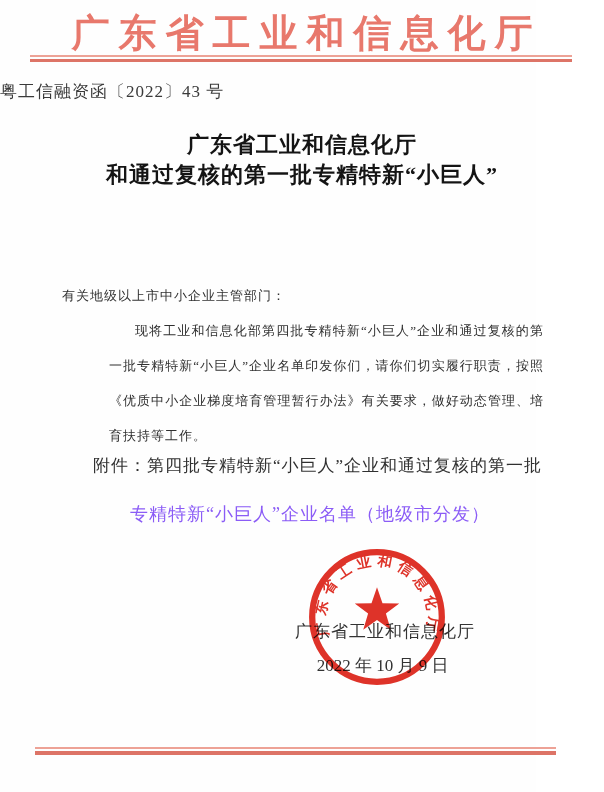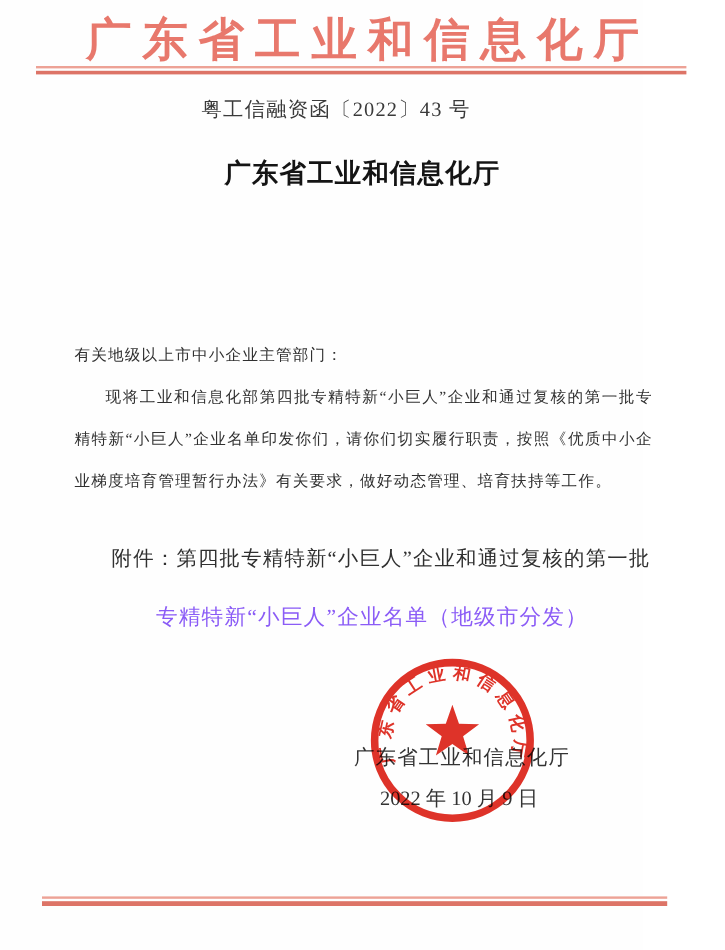--- a/index.html
+++ b/index.html
@@ -31,21 +31,21 @@
   }
   .rule { position: absolute; }
   .rule-top-thin   { top: 55px;  left: 30px; width: 542px; height: 2px; background: #eda296; }
   .rule-top-thick  { top: 59px;  left: 30px; width: 542px; height: 3px; background: #dd7467; }
   
   .doc-number {
     position: absolute;
     top: 80px;
     left: 0;
     width: 560px;
-    text-align: center;
+    text-align: left;
     font-size: 17px;
     color: #3a3a3a;
     letter-spacing: 1px;
     white-space: nowrap;
   }
   
   .title {
     position: absolute;
     top: 130px;
     left: 0;
@@ -64,20 +64,21 @@
     left: 62px;
     width: 482px;
     font-size: 13px;
     color: #303030;
     line-height: 35px;
     letter-spacing: 1px;
   }
   .body-paragraph {
     text-indent: 2em;
     text-align: justify;
+    margin-left: 47px;
   }
   
   .attachment-line1 {
     position: absolute;
     top: 448px;
     left: 93px;
     font-size: 17px;
     color: #303030;
     line-height: 35px;
     letter-spacing: 1px;
@@ -143,20 +144,21 @@
 
   <div class="letterhead">广东省工业和信息化厅</div>
 
   <div class="rule rule-top-thin"></div>
   <div class="rule rule-top-thick"></div>
 
   <div class="doc-number">粤工信融资函〔2022〕43 号</div>
 
   <div class="title">
     <div>广东省工业和信息化厅</div>
+    <div>和通过复核的第一批专精特新“小巨人”</div>
   </div>
 
   <div class="body-block">
     <div class="salutation">有关地级以上市中小企业主管部门：</div>
     <p class="body-paragraph">现将工业和信息化部第四批专精特新“小巨人”企业和通过复核的第一批专精特新“小巨人”企业名单印发你们，请你们切实履行职责，按照《优质中小企业梯度培育管理暂行办法》有关要求，做好动态管理、培育扶持等工作。</p>
   </div>
 
   <div class="attachment-line1">附件：第四批专精特新“小巨人”企业和通过复核的第一批</div>
   <div class="attachment-line2">专精特新“小巨人”企业名单（地级市分发）</div>
 

